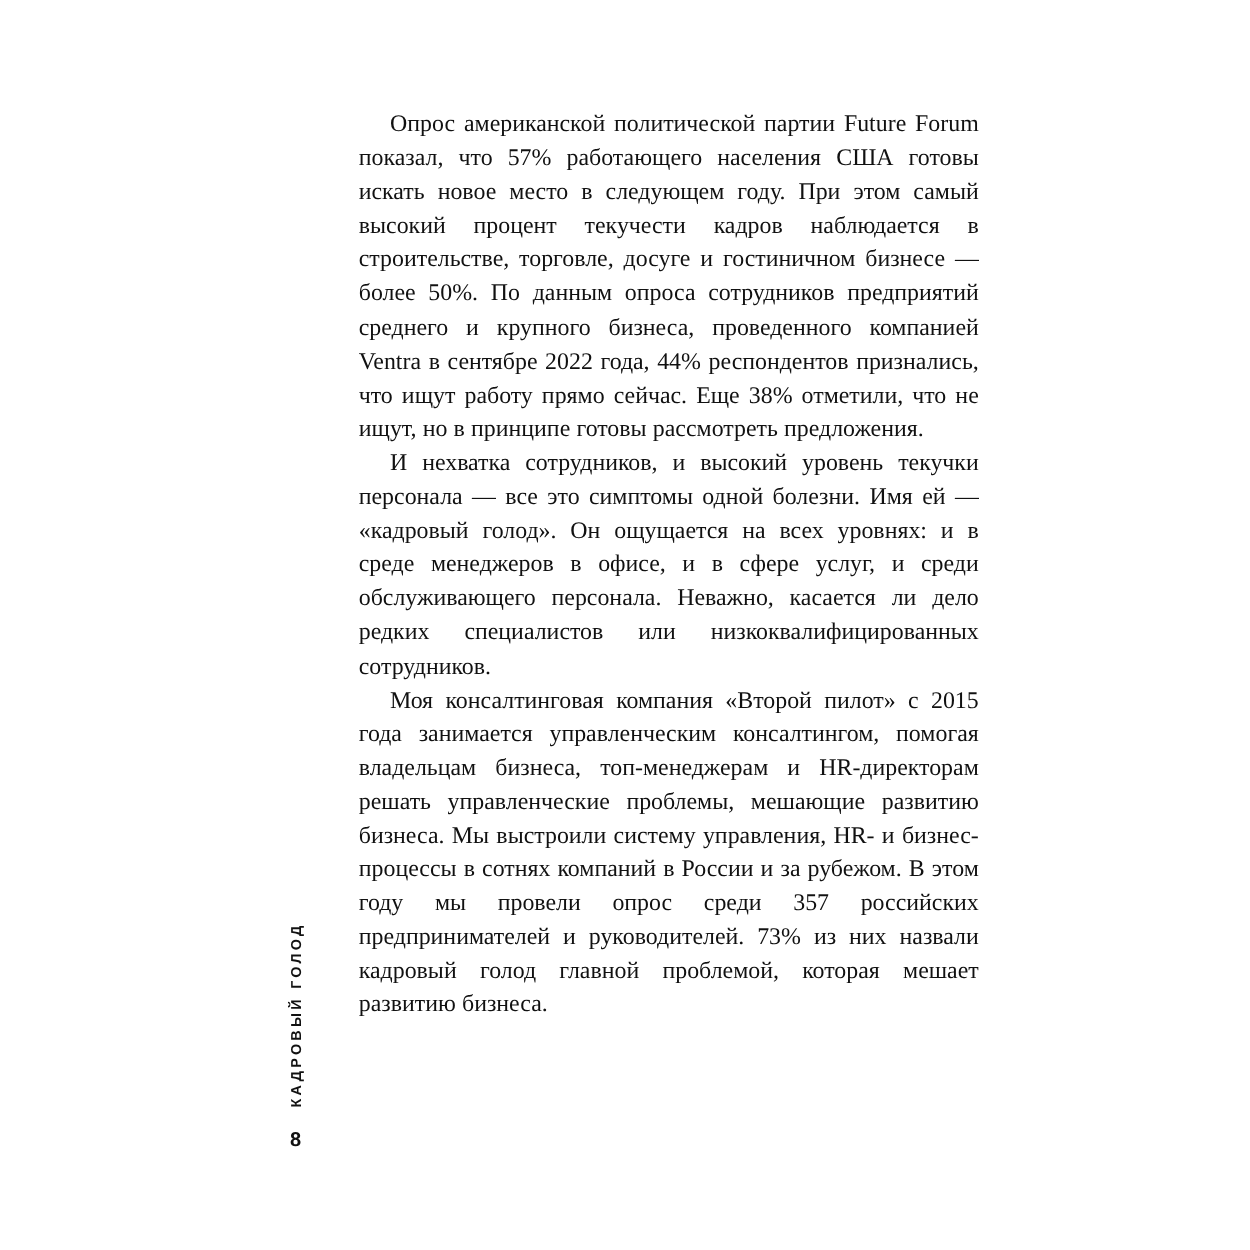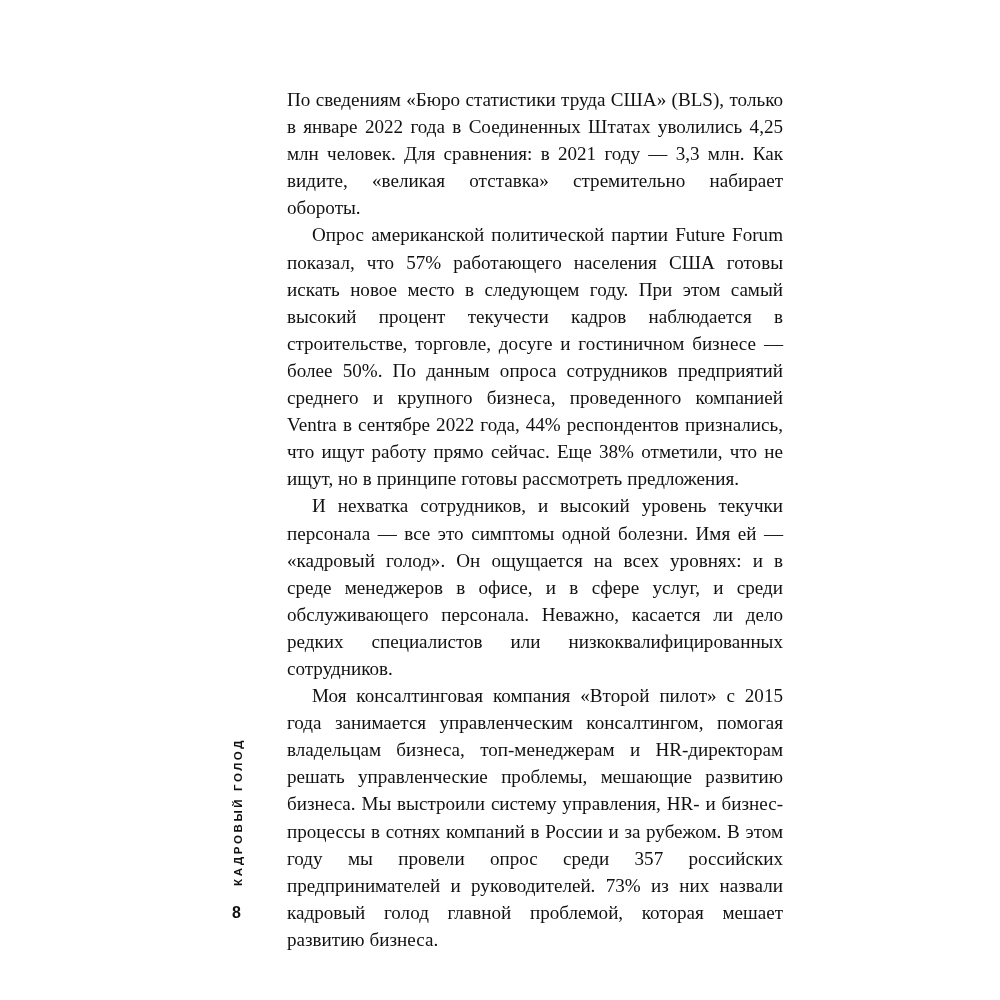--- a/index.html
+++ b/index.html
@@ -83,19 +83,18 @@
 
 <div class="page">
 
   <div class="running-head">
     <span class="running-head-text">КАДРОВЫЙ ГОЛОД</span>
   </div>
 
   <div class="folio">8</div>
 
   <div class="text-column">
-    <p class="body-par no-indent">По сведениям «Бюро статистики труда США» (BLS), только в январе 2022 года в Соединенных Штатах уволились 4,25 млн человек. Для сравнения: в 2021 году — 3,3 млн. Как видите, «великая отставка» стремительно набирает обороты.</p>
     <p class="body-par">Опрос американской политической партии Future Forum показал, что 57% работающего населения США готовы искать новое место в следующем году. При этом самый высокий процент текучести кадров наблюдается в строительстве, торговле, досуге и гостиничном бизнесе — более 50%. По данным опроса сотрудников предприятий среднего и крупного бизнеса, проведенного компанией Ventra в сентябре 2022 года, 44% респондентов признались, что ищут работу прямо сейчас. Еще 38% отметили, что не ищут, но в принципе готовы рассмотреть предложения.</p>
     <p class="body-par">И нехватка сотрудников, и высокий уровень текучки персонала — все это симптомы одной болезни. Имя ей — «кадровый голод». Он ощущается на всех уровнях: и в среде менеджеров в офисе, и в сфере услуг, и среди обслуживающего персонала. Неважно, касается ли дело редких специалистов или низкоквалифицированных сотрудников.</p>
     <p class="body-par">Моя консалтинговая компания «Второй пилот» с 2015 года занимается управленческим консалтингом, помогая владельцам бизнеса, топ-менеджерам и HR-директорам решать управленческие проблемы, мешающие развитию бизнеса. Мы выстроили систему управления, HR- и бизнес-процессы в сотнях компаний в России и за рубежом. В этом году мы провели опрос среди 357 российских предпринимателей и руководителей. 73% из них назвали кадровый голод главной проблемой, которая мешает развитию бизнеса.</p>
   </div>
 
 </div>
 
 </body></html>

